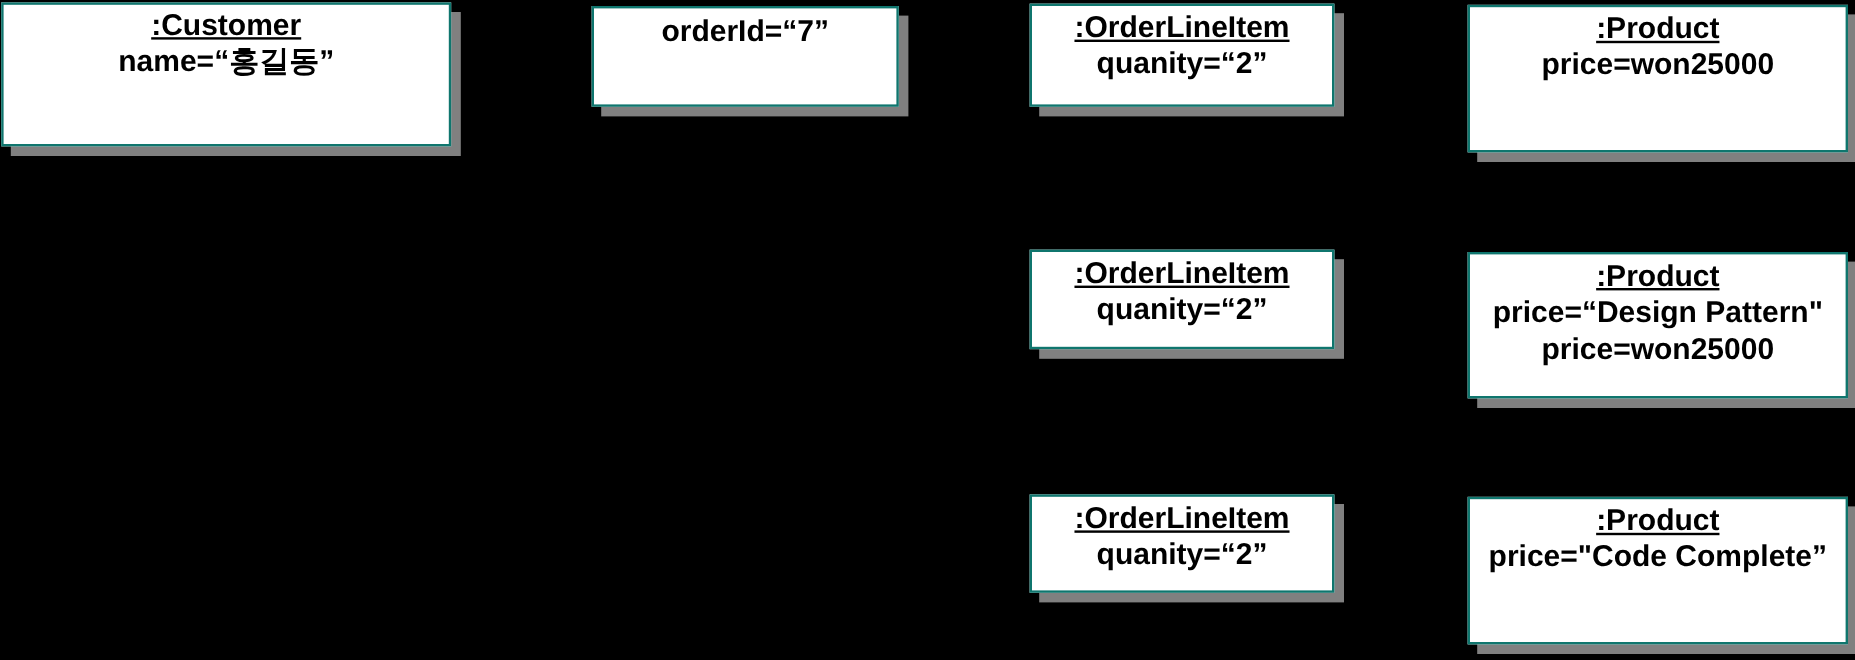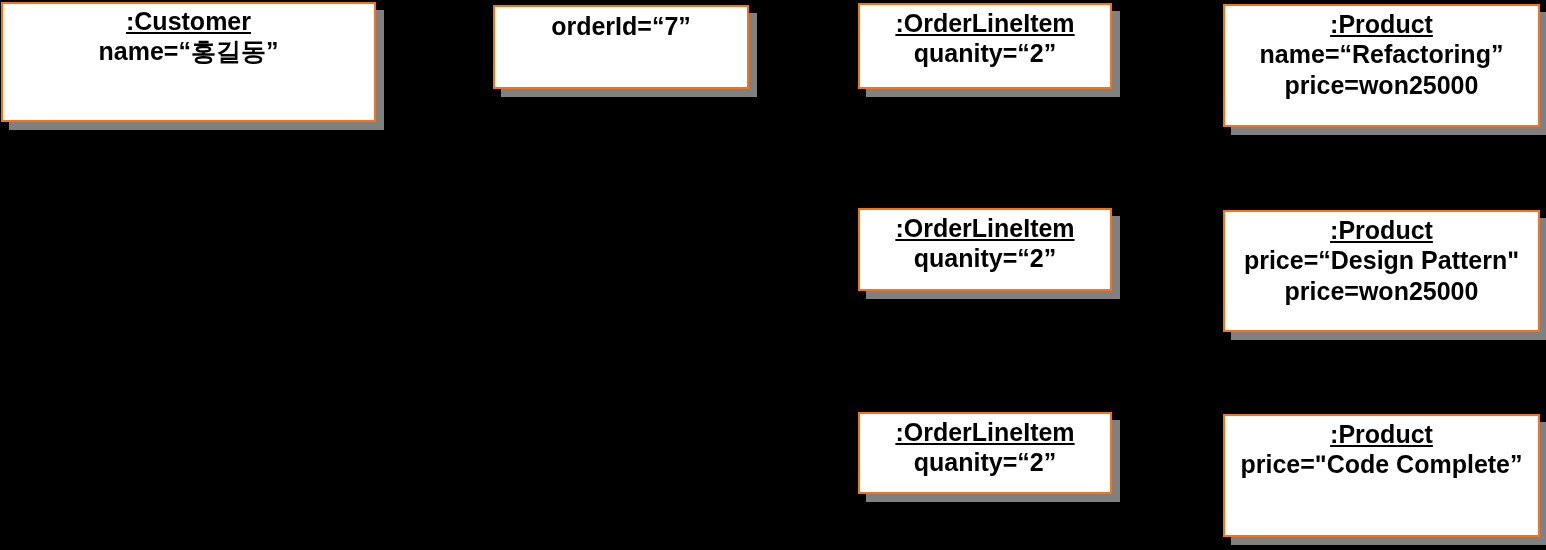--- a/index.html
+++ b/index.html
@@ -13,21 +13,21 @@
     height: 550px;
     background: #000000;
     overflow: hidden;
     font-family: "Liberation Sans", sans-serif;
   }
   
   .obj {
     position: absolute;
     box-sizing: border-box;
     background: #ffffff;
-    border: 2px solid #f97316;
+    border: 2px solid #0f766e;
     text-align: center;
     color: #000000;
     z-index: 2;
   }
   
   .shadow {
     position: absolute;
     background: #808080;
     z-index: 1;
   }
@@ -91,21 +91,20 @@
     <div class="obj-body pad-sm">
       <div class="obj-title">:OrderLineItem</div>
       <div class="obj-attr">quanity=“2”</div>
     </div>
   </div>
 
   <div class="shadow" style="left:1231px; top:12px; width:317px; height:123px;"></div>
   <div class="obj" style="left:1223px; top:4px; width:317px; height:123px;">
     <div class="obj-body pad-sm">
       <div class="obj-title">:Product</div>
-      <div class="obj-attr">name=“Refactoring”</div>
       <div class="obj-attr">price=won25000</div>
     </div>
   </div>
 
   <div class="shadow" style="left:1231px; top:218px; width:317px; height:122px;"></div>
   <div class="obj" style="left:1223px; top:210px; width:317px; height:122px;">
     <div class="obj-body pad-sm">
       <div class="obj-title">:Product</div>
       <div class="obj-attr">price=“Design Patternʺ</div>
       <div class="obj-attr">price=won25000</div>

